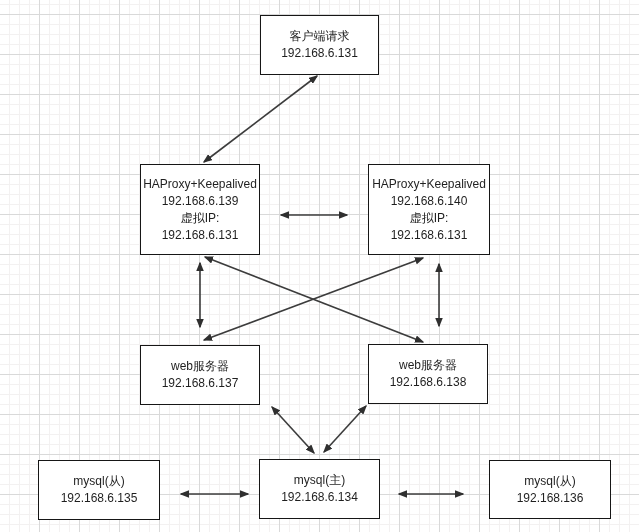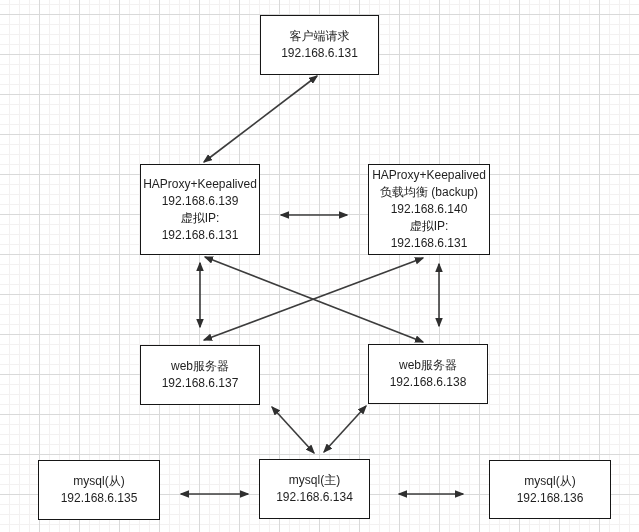--- a/index.html
+++ b/index.html
@@ -63,42 +63,41 @@
 
   <div class="node" style="left:140px;top:164px;width:120px;height:91px;">
     <div>HAProxy+Keepalived</div>
     <div>192.168.6.139</div>
     <div>虚拟IP:</div>
     <div>192.168.6.131</div>
   </div>
 
   <div class="node" style="left:368px;top:164px;width:122px;height:91px;">
     <div>HAProxy+Keepalived</div>
-    <div>负载均衡 (backup)</div>
     <div>192.168.6.140</div>
     <div>虚拟IP:</div>
     <div>192.168.6.131</div>
   </div>
 
   <div class="node" style="left:140px;top:345px;width:120px;height:60px;">
     <div>web服务器</div>
     <div>192.168.6.137</div>
   </div>
 
   <div class="node" style="left:368px;top:344px;width:120px;height:60px;">
     <div>web服务器</div>
     <div>192.168.6.138</div>
   </div>
 
   <div class="node" style="left:38px;top:460px;width:122px;height:60px;">
     <div>mysql(从)</div>
     <div>192.168.6.135</div>
   </div>
 
-  <div class="node" style="left:259px;top:459px;width:111px;height:60px;">
+  <div class="node" style="left:259px;top:459px;width:121px;height:60px;">
     <div>mysql(主)</div>
     <div>192.168.6.134</div>
   </div>
 
   <div class="node" style="left:489px;top:460px;width:122px;height:59px;">
     <div>mysql(从)</div>
     <div>192.168.136</div>
   </div>
 
 </div>

